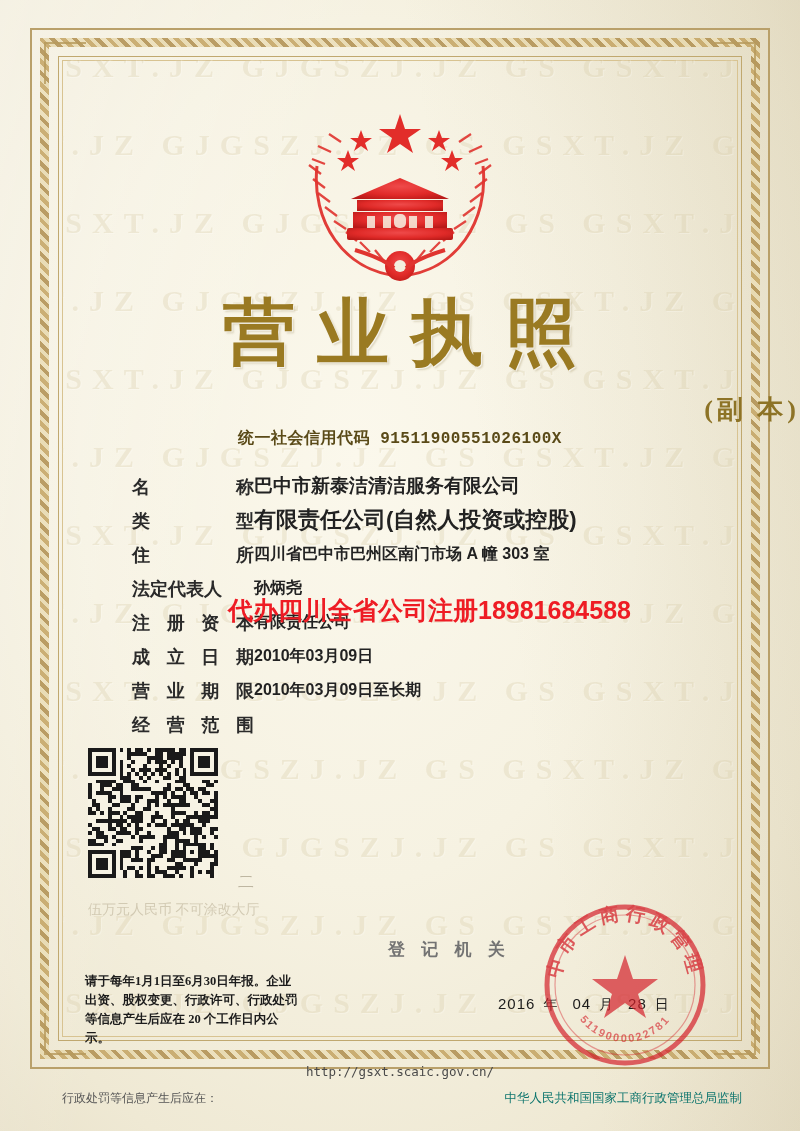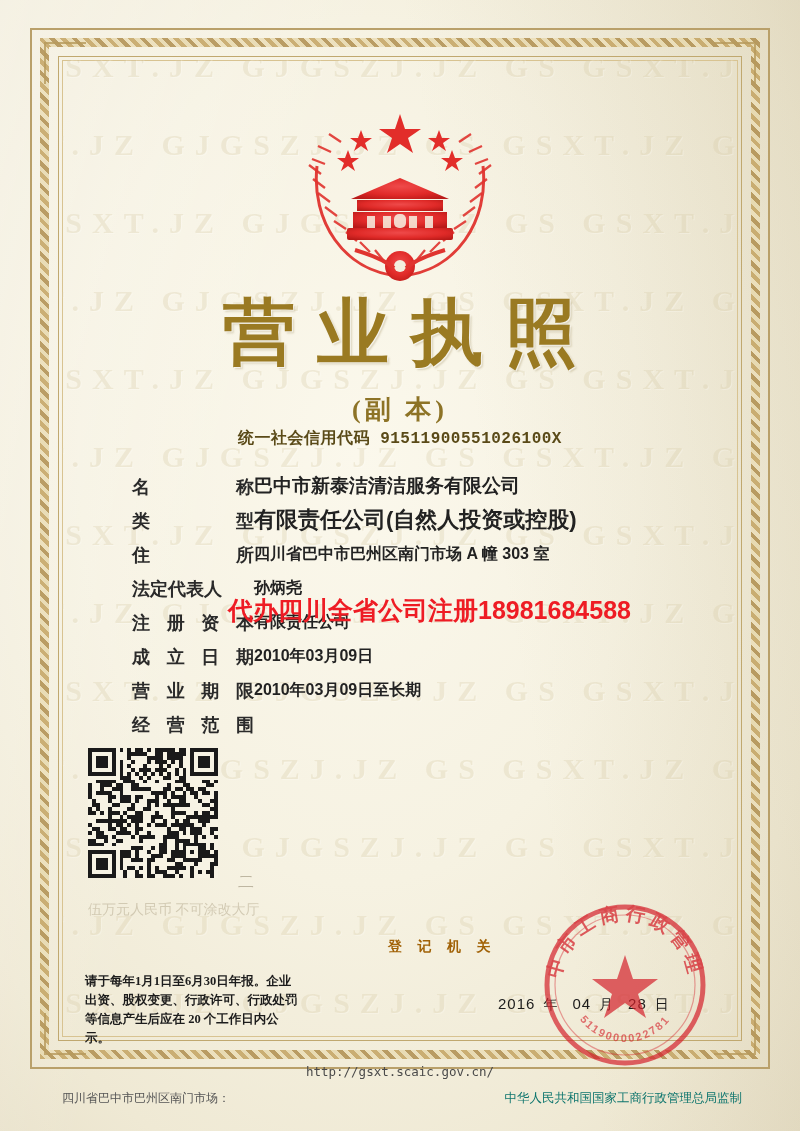--- a/index.html
+++ b/index.html
@@ -109,21 +109,21 @@
     font-size: 72px;
     letter-spacing: 22px;
     text-indent: 22px;
     color: #9a7a22;
     text-shadow: 1px 1px 1px rgba(255,255,255,.8), 2px 2px 2px rgba(120,95,30,.25);
   }
   #subtitle {
     position: absolute;
     top: 392px;
     left: 0; right: 0;
-    text-align: center;
+    text-align: right;
     font-family: "Liberation Serif", "DejaVu Serif", serif;
     font-weight: bold;
     font-size: 26px;
     letter-spacing: 4px;
     color: #8d7326;
   }
   #credit-code {
     position: absolute;
     top: 428px;
     left: 0; right: 0;
@@ -214,23 +214,23 @@
     color: #1c1c1c;
     font-weight: bold;
   }
 
   
   #authority {
     position: absolute;
     left: 388px;
     top: 938px;
     font-family: "Liberation Serif", "DejaVu Serif", serif;
-    font-size: 14px;
+    font-size: 17px;
     letter-spacing: 6px;
-    color: #a16207;
+    color: #737373;
     font-weight: bold;
   }
   #issue-date {
     position: absolute;
     left: 498px;
     top: 995px;
     font-family: "Liberation Sans", sans-serif;
     font-size: 14px;
     color: #1c1c1c;
     font-weight: normal;
@@ -1024,17 +1024,17 @@
       <text font-family="'Liberation Serif','DejaVu Serif',serif" font-size="19" font-weight="bold" fill="#d4202a" letter-spacing="5" opacity="0.88">
         <textPath href="#sealArcTop" startOffset="50%" text-anchor="middle" id="seal-top-text">巴中市工商行政管理局</textPath>
       </text>
       <text font-family="'Liberation Sans',sans-serif" font-size="11" font-weight="bold" fill="#d4202a" letter-spacing="2" opacity="0.75">
         <textPath href="#sealArcBottom" startOffset="50%" text-anchor="middle">5119000022781</textPath>
       </text>
     </svg>
   </div>
 
   <div id="site-url">http://gsxt.scaic.gov.cn/</div>
-  <div id="footer-left">四川省巴中市巴州区南门市场：</div>
+  <div id="footer-left">行政处罚等信息产生后应在：</div>
   <div id="footer-right">中华人民共和国国家工商行政管理总局监制</div>
 
   <div id="ad-overlay">代办四川全省公司注册18981684588</div>
 </div>
 
 </body></html>

